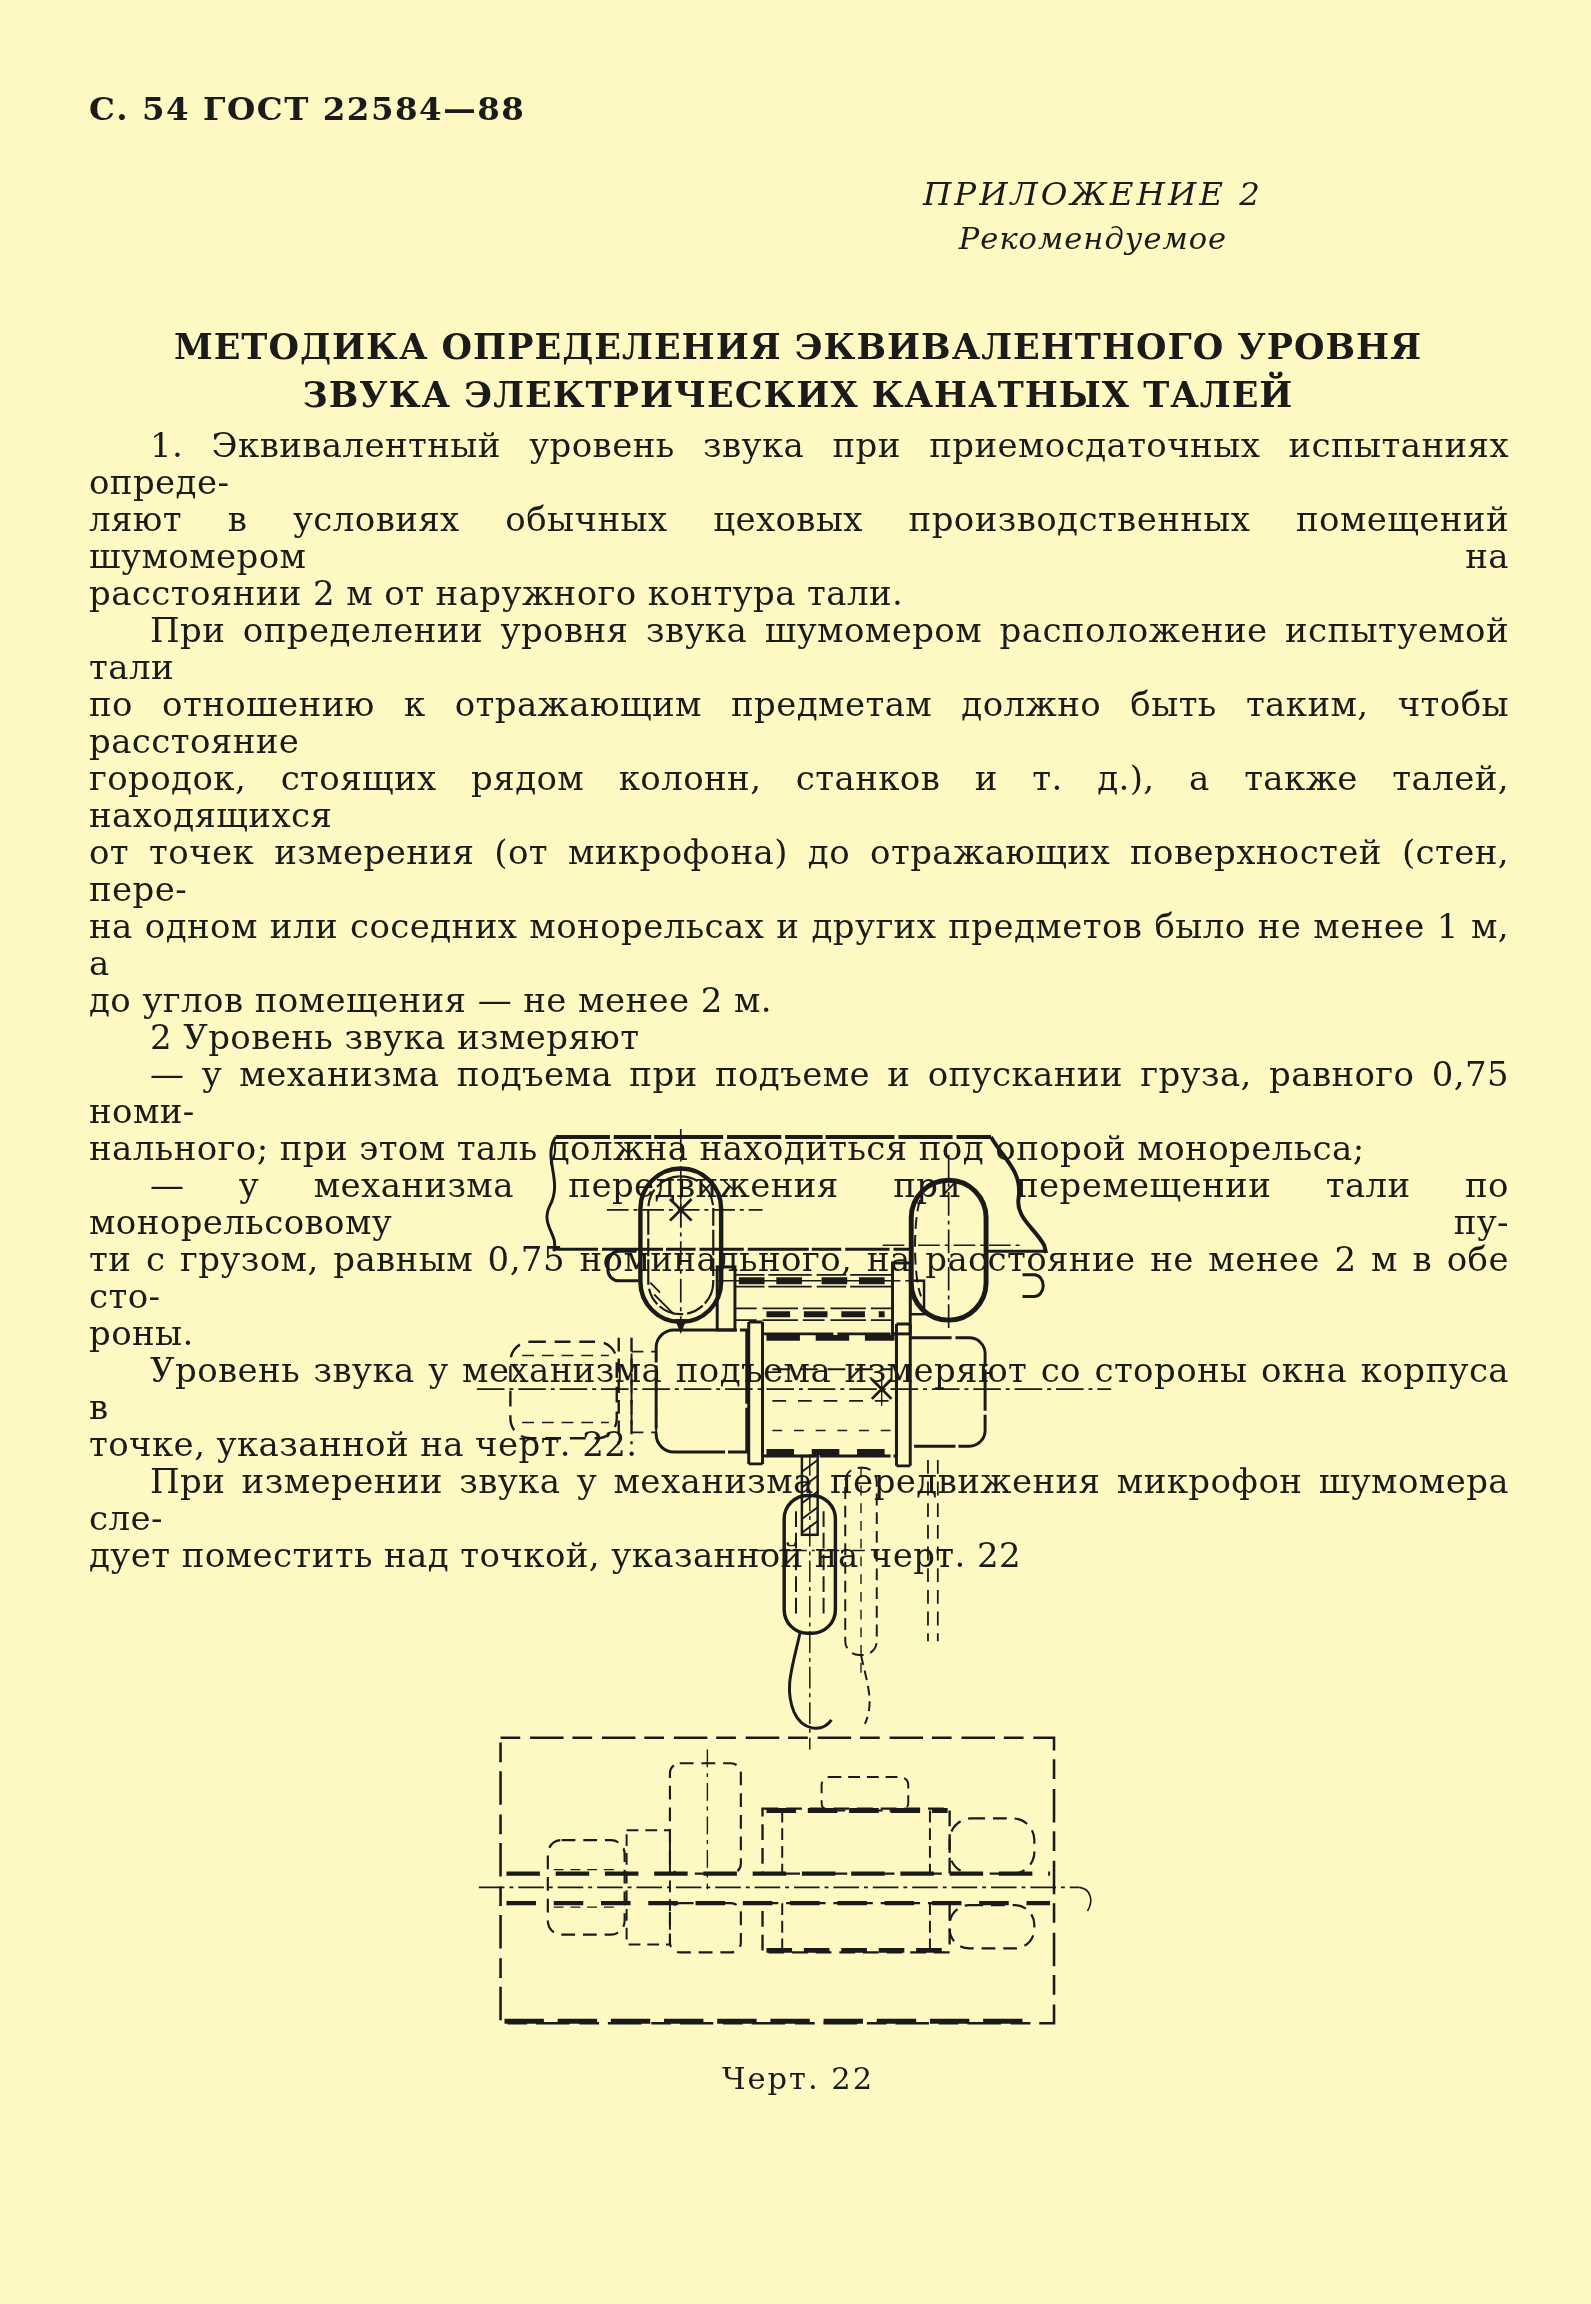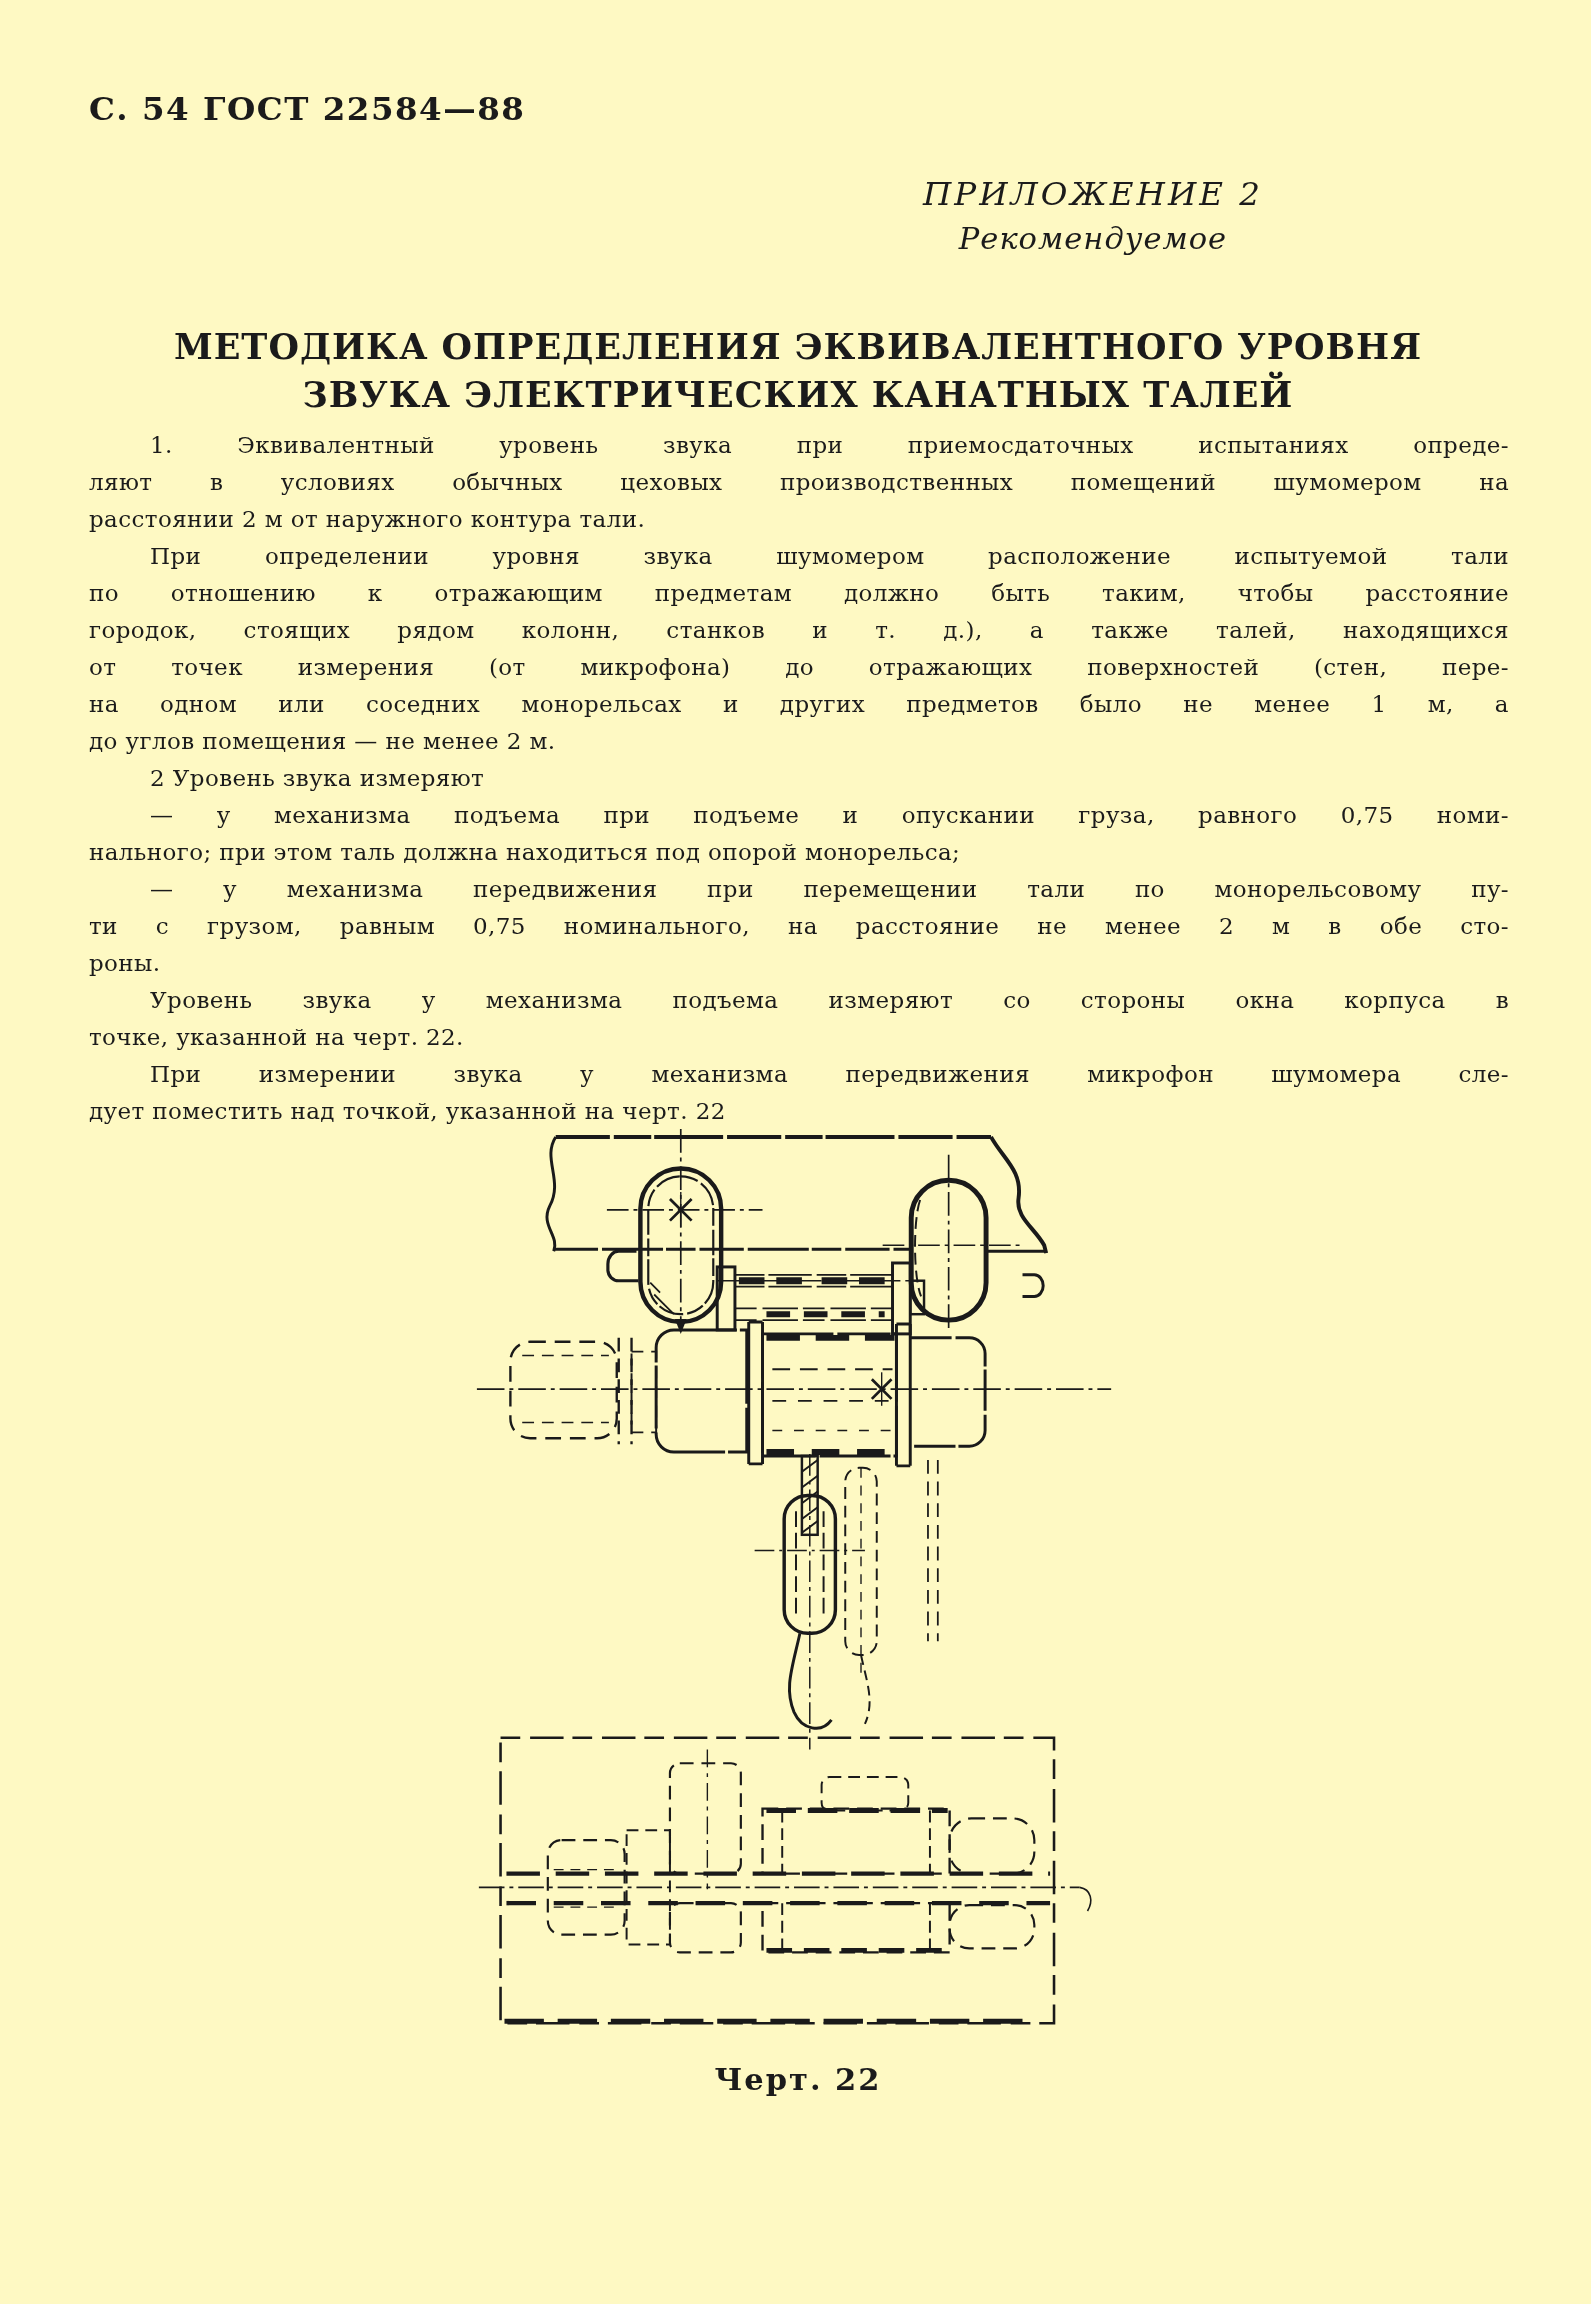--- a/index.html
+++ b/index.html
@@ -17,30 +17,30 @@
     font-style:italic;
   }
   .annex .l1{font-size:32.5px;letter-spacing:3px;}
   .annex .l2{font-size:30.5px;margin-top:7.9px;letter-spacing:1px;}
   .doc-title{
     position:absolute;left:87px;top:323px;width:1422px;text-align:center;
     font-weight:bold;font-size:35px;line-height:48px;letter-spacing:1px;
   }
   .body-text{
     position:absolute;left:89px;top:427px;width:1420px;
-    font-size:23px;line-height:37px;letter-spacing:0.4px;
+    font-size:34px;line-height:37px;letter-spacing:0.4px;
   }
   .bline{min-height:37px;}
   .bline.just{text-align:justify;text-align-last:justify;}
   .bline.ind{text-indent:61px;}
   .fig{position:absolute;left:471px;top:1129px;width:650px;height:916px;}
   .fig svg{display:block;}
   .caption{
     position:absolute;left:473px;top:2061px;width:650px;text-align:center;
-    font-size:30.5px;font-weight:bold;letter-spacing:2px;
+    font-size:30.5px;font-weight:normal;letter-spacing:2px;
   }
 </style>
 </head>
 <body>
 
 <div class="page">
 
   <div class="header">С. 54 ГОСТ 22584—88</div>
 
   <div class="annex">

